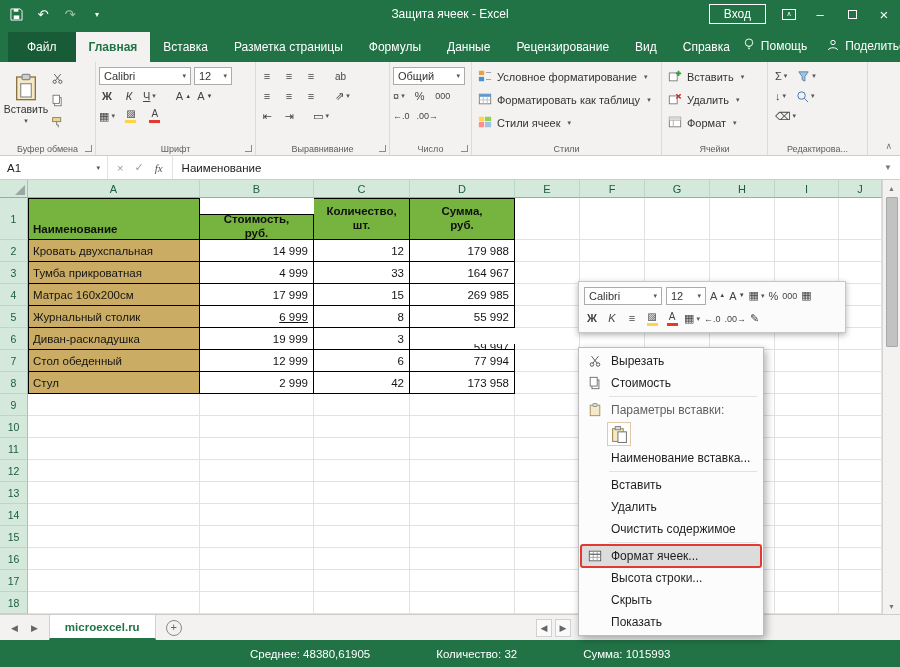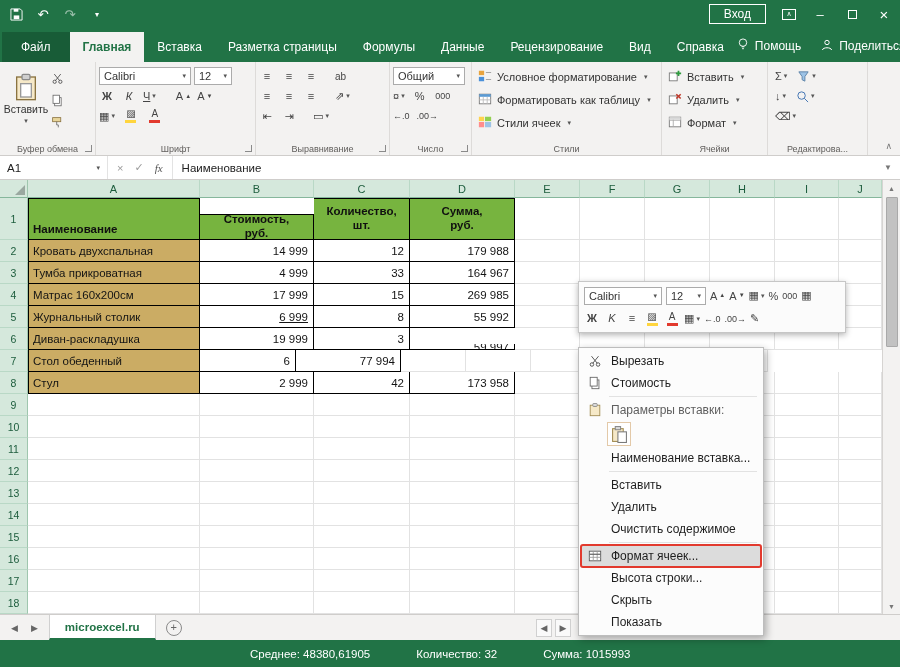--- a/index.html
+++ b/index.html
@@ -11,21 +11,21 @@
 .qat{display:flex;align-items:center;gap:11px;font-size:13px;z-index:2}
 .qbtn{display:inline-flex;align-items:center;justify-content:center;width:16px;height:16px}
 .title{position:absolute;left:0;right:0;text-align:center;font-size:12px;pointer-events:none}
 .tb-right{margin-left:auto;display:flex;align-items:center;gap:16px;z-index:2}
 .signin{border:1px solid #fff;padding:2px 14px;font-size:12px;cursor:default}
 .rdico{width:14px;height:11px;border:1px solid #fff;display:inline-flex;align-items:center;justify-content:center;font-size:7px}
 .winbtn{width:16px;text-align:center;font-size:13px}
 .maxbox{width:9px;height:9px;border:1px solid #fff;display:inline-block}
 
 
-.tabrow{flex:0 0 34px;background:var(--green,#217346);display:flex;align-items:flex-end;color:#fff;padding-left:2px}
+.tabrow{flex:0 0 34px;background:var(--green,#217346);display:flex;align-items:flex-end;color:#fff;padding-left:8px}
 .rtab{padding:8px 13px 8px;font-size:12px;white-space:nowrap;cursor:default}
 .rtab.file{background:var(--filegreen,#185C37);padding:8px 19px}
 .rtab.active{background:#f3f2f1;color:var(--green,#217346);font-weight:bold}
 .tabrow-right{margin-left:auto;display:flex;align-items:center;gap:20px;padding:0 14px 8px 0;font-size:12px}
 .trbtn{display:flex;align-items:center;gap:6px}
 
 
 .ribbon{flex:0 0 94px;background:#f3f2f1;border-bottom:1px solid #cfcdcb;display:flex}
 .grp{position:relative;border-right:1px solid #dddbd9;padding:3px 3px 14px;display:flex;flex-direction:column}
 .grp-label{position:absolute;bottom:1px;left:0;right:0;text-align:center;font-size:9px;color:#605e5c;white-space:nowrap;overflow:hidden}
@@ -109,20 +109,21 @@
           <svg width="13" height="13" viewBox="0 0 14 14">
             <path d="M1 1 h10 l2 2 v10 h-12 z" fill="none" stroke="#fff"></path>
             <rect x="4" y="8" width="6" height="4" fill="#fff"></rect>
             <rect x="4" y="1" width="5" height="3" fill="#fff"></rect>
           </svg>
         </span>
       <span class="qbtn">↶</span>
       <span class="qbtn" style="opacity:.55">↷</span>
       <span class="qbtn" style="font-size:8px">▾</span>
     </div>
+    <div class="title">Защита ячеек - Excel</div>
     <div class="tb-right">
       <span class="signin">Вход</span>
       <span class="rdico">∧</span>
       <span class="winbtn">–</span>
       <span class="winbtn"><span class="maxbox"></span></span>
       <span class="winbtn" style="font-size:15px">×</span>
     </div>
   </div>
 
   <div class="tabrow">
@@ -469,20 +470,21 @@
             <div class="cell" style="flex: 0 0 65px;"></div>
             <div class="cell" style="flex: 0 0 65px;"></div>
             <div class="cell" style="flex: 0 0 65px;"></div>
             <div class="cell" style="flex: 0 0 65px;"></div>
             <div class="cell" style="flex: 0 0 64px;"></div>
             <div class="cell" style="flex: 0 0 43px;"></div>
           </div>
           <div class="grow">
             <div class="rowhdr">7</div>
             <div class="cell tname bl" style="flex: 0 0 172px;">Стол обеденный</div>
+            <div class="cell tnum" style="flex: 0 0 114px;">12 999</div>
             <div class="cell tnum" style="flex: 0 0 96px;">6</div>
             <div class="cell tnum" style="flex: 0 0 105px;">77 994</div>
             <div class="cell" style="flex: 0 0 65px;"></div>
             <div class="cell" style="flex: 0 0 65px;"></div>
             <div class="cell" style="flex: 0 0 65px;"></div>
             <div class="cell" style="flex: 0 0 65px;"></div>
             <div class="cell" style="flex: 0 0 64px;"></div>
             <div class="cell" style="flex: 0 0 43px;"></div>
           </div>
           <div class="grow">
@@ -647,21 +649,21 @@
         <span>microexcel.ru</span>
       </div>
     <div class="addsheet">+</div>
     <div class="hsb">
       <span class="hsbtn">◀</span>
       <span class="hsbtn">▶</span>
     </div>
   </div>
 
   <div class="status">
-    <span style="display:flex;gap:46px">
+    <span style="display:flex;gap:66px">
         <span>Среднее: 48380,61905</span>
         <span>Количество: 32</span>
         <span>Сумма: 1015993</span>
       </span>
   </div>
 
   <div class="minitb">
     <div class="mtrow">
       <div class="combo" style="width:78px">
           <span>Calibri</span>

